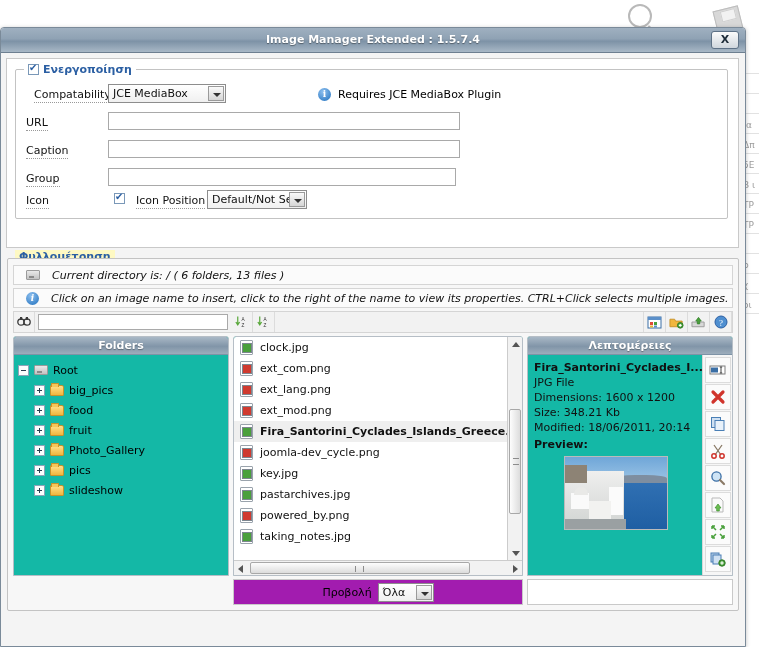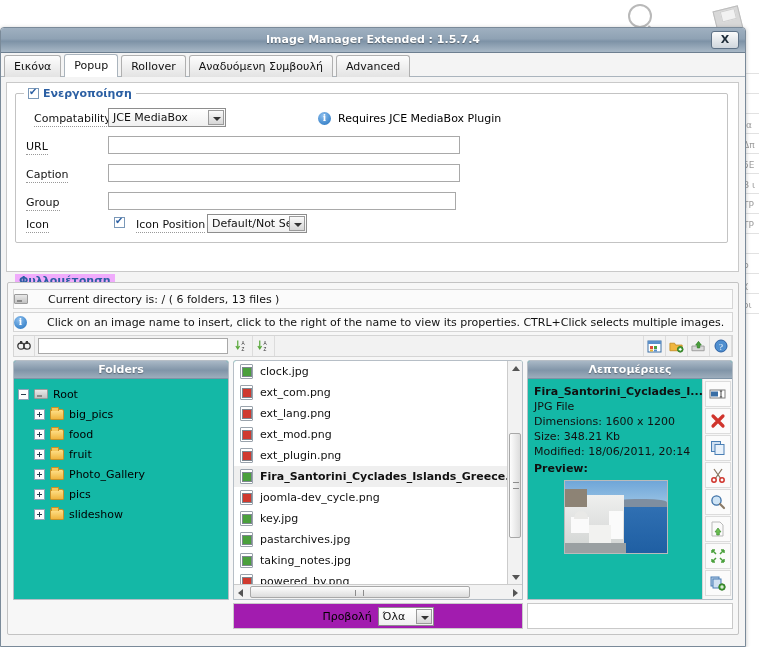--- a/index.html
+++ b/index.html
@@ -159,27 +159,27 @@
   }
 
   
   #browse-wrap { position:relative; margin:10px 6px 0 6px; }
   #browse-box {
     position:relative; border:1px solid #c3c3c3; border-radius:2px;
     padding:6px 5px 5px 5px; background:#f7f7f7;
   }
   #browse-legend {
     position:absolute; left:8px; top:-8px;
-    background:#f0abfc; padding:0 4px;
+    background:#fef9c3; padding:0 4px;
     color:#2b5fa3; font-weight:bold; font-size:11px;
   }
   .infobar {
     height:20px; background:#fbfbfb; border:1px solid #d5d5d5;
     margin-bottom:3px; display:flex; align-items:center;
-    padding-left:0; gap:20px; font-size:11px; color:#111;
+    padding-left:12px; gap:12px; font-size:11px; color:#111;font-style:italic;
   }
   .drive-icon {
     width:14px; height:10px; background:linear-gradient(to bottom,#e9e9e9,#c2c2c2);
     border:1px solid #9b9b9b; border-radius:1px; position:relative;
   }
   .drive-icon::after{
     content:""; position:absolute; left:2px; bottom:1px; width:5px; height:2px; background:#8a8a8a;
   }
 
   
@@ -395,27 +395,20 @@
     </div>
 </div>
 
 <div id="dialog">
 
   <div id="titlebar">
     <div id="title-text">Image Manager Extended : 1.5.7.4</div>
     <div id="close-button">X</div>
   </div>
 
-  <div id="tabs">
-    <div class="tab">Εικόνα</div>
-    <div class="tab active">Popup</div>
-    <div class="tab">Rollover</div>
-    <div class="tab">Αναδυόμενη Συμβουλή</div>
-    <div class="tab">Advanced</div>
-  </div>
 
   <div id="popup-panel">
     <div id="fieldset">
       <div id="fieldset-legend">
         <span class="cbox checked"></span>
         <span>Ενεργοποίηση</span>
       </div>
 
       <div class="frow" style="top:14px;">
         <span class="flabel" style="left:8px;">Compatability</span>
@@ -580,47 +573,43 @@
               <span>ext_com.png</span>
             </div>
             <div class="file-row">
               <span class="file-icon png"></span>
               <span>ext_lang.png</span>
             </div>
             <div class="file-row">
               <span class="file-icon png"></span>
               <span>ext_mod.png</span>
             </div>
-            <div class="file-row">
-              <span class="file-icon png"></span>
-              <span>ext_plugin.png</span>
-            </div>
             <div class="file-row selected">
               <span class="file-icon jpg"></span>
               <span>Fira_Santorini_Cyclades_Islands_Greece.jpg</span>
             </div>
             <div class="file-row">
               <span class="file-icon png"></span>
               <span>joomla-dev_cycle.png</span>
             </div>
             <div class="file-row">
               <span class="file-icon jpg"></span>
               <span>key.jpg</span>
             </div>
             <div class="file-row">
               <span class="file-icon jpg"></span>
               <span>pastarchives.jpg</span>
             </div>
             <div class="file-row">
+              <span class="file-icon png"></span>
+              <span>powered_by.png</span>
+            </div>
+            <div class="file-row">
               <span class="file-icon jpg"></span>
               <span>taking_notes.jpg</span>
-            </div>
-            <div class="file-row">
-              <span class="file-icon png"></span>
-              <span>powered_by.png</span>
             </div>
 
             <div class="vscroll">
               <div class="sb-arrow up"></div>
               <div class="vthumb"></div>
               <div class="sb-arrow down"></div>
             </div>
           </div>
           <div class="hscroll">
             <div class="hs-arrow left"></div>

